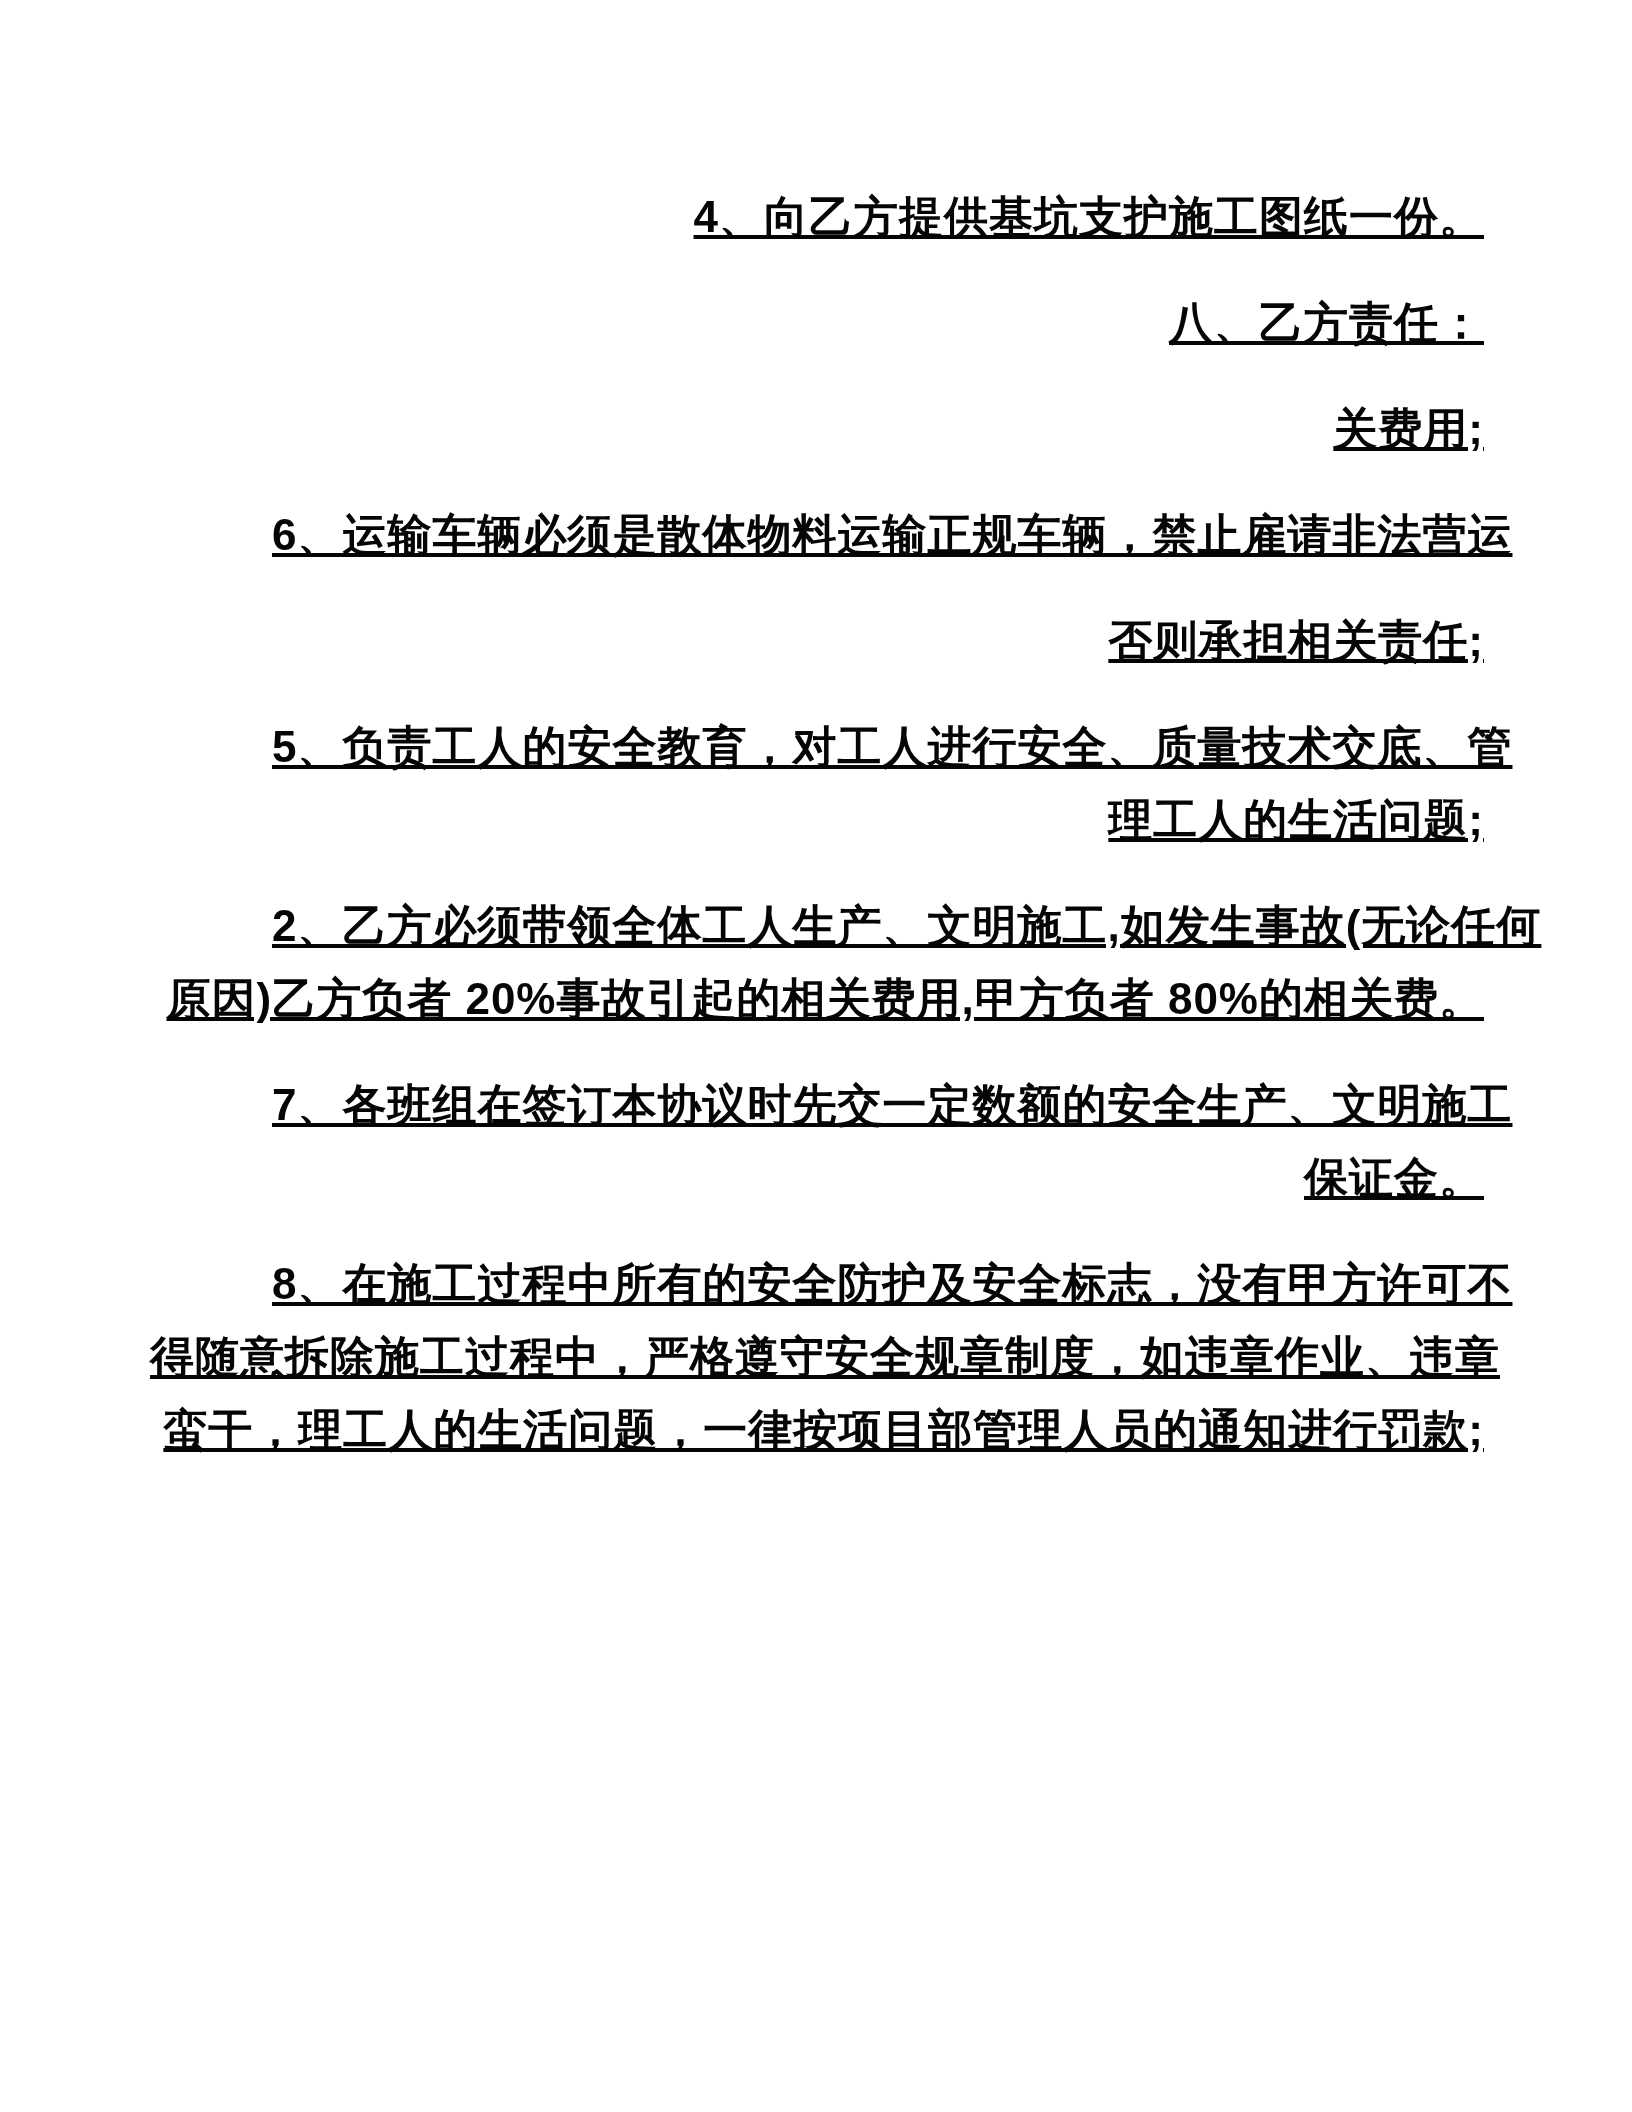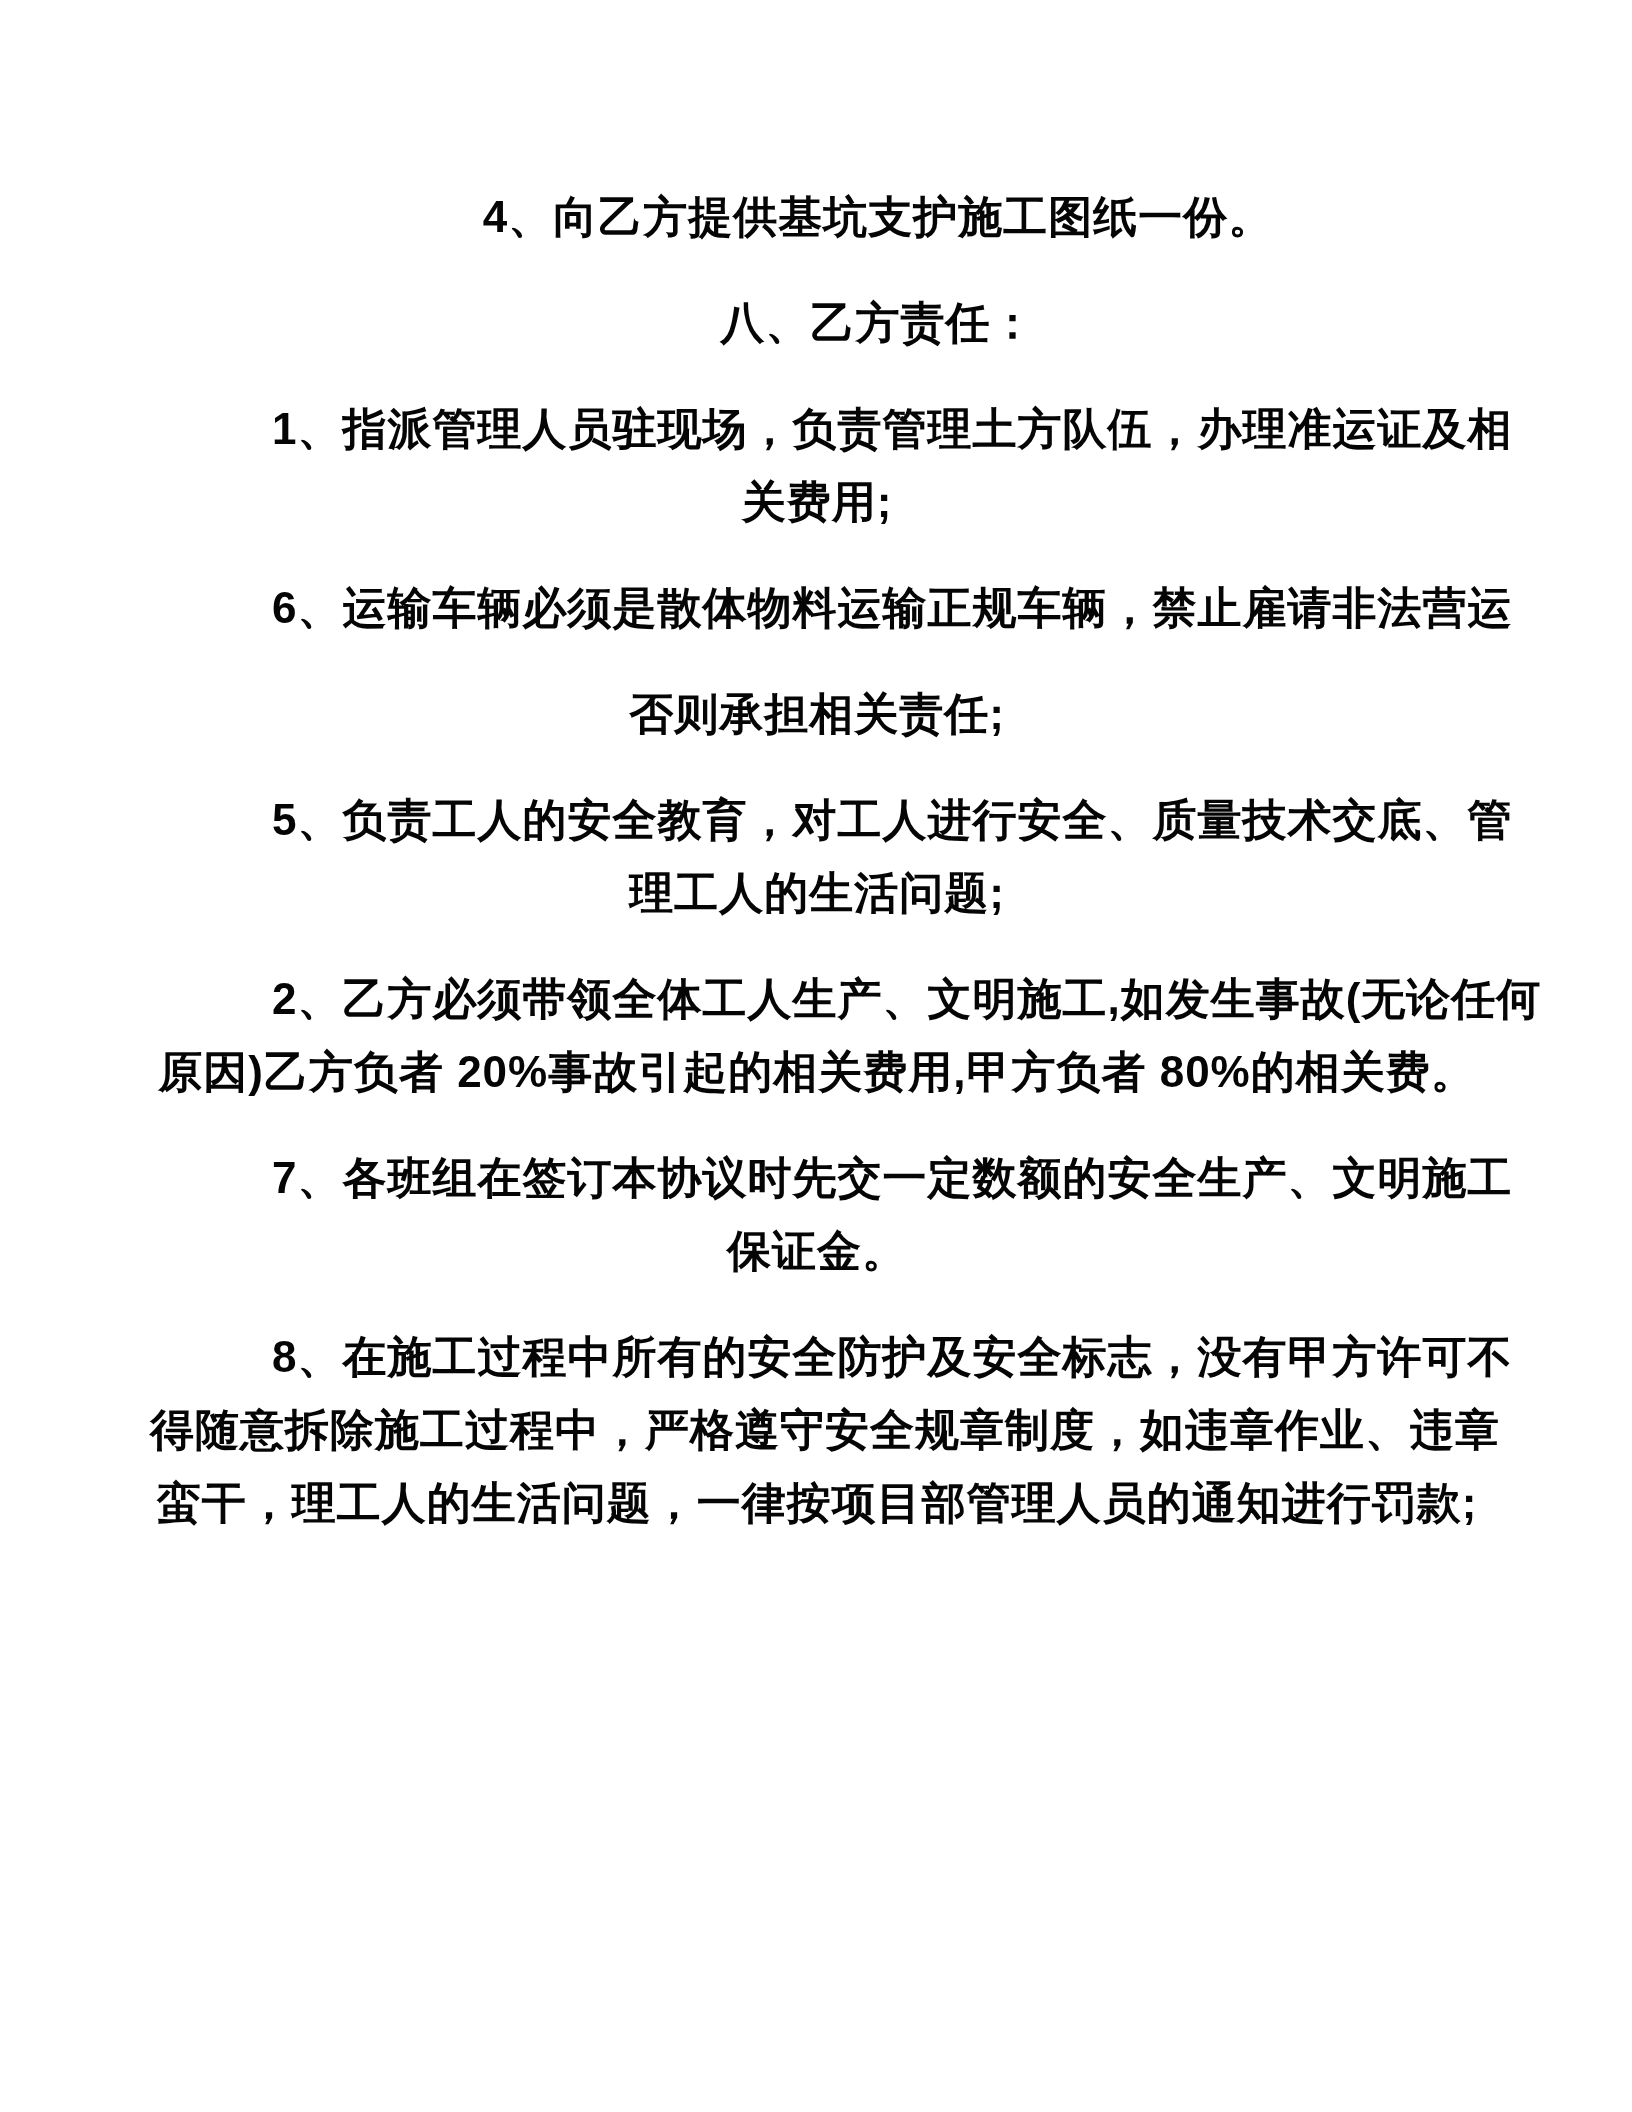--- a/index.html
+++ b/index.html
@@ -21,41 +21,41 @@
     color: #050505;
     -webkit-font-smoothing: antialiased;
   }
   .para {
     margin: 0 0 33px 0;
   }
   .line {
     line-height: 73px;
     letter-spacing: 1px;
     white-space: nowrap;
-    text-align: center;
+    text-align: right;
+    text-decoration: underline;
   }
   .line.first {
     text-indent: 122px;
   }
 </style>
 </head>
 <body>
 
 <div class="page">
 
   <div class="para">
     <div class="line first">4、向乙方提供基坑支护施工图纸一份。</div>
   </div>
 
   <div class="para">
     <div class="line first">八、乙方责任：</div>
   </div>
 
   <div class="para">
-    <div class="line first">1、指派管理人员驻现场，负责管理土方队伍，办理准运证及相</div>
     <div class="line">关费用;</div>
   </div>
 
   <div class="para">
     <div class="line first">6、运输车辆必须是散体物料运输正规车辆，禁止雇请非法营运</div>
   </div>
 
   <div class="para">
     <div class="line">否则承担相关责任;</div>
   </div>

